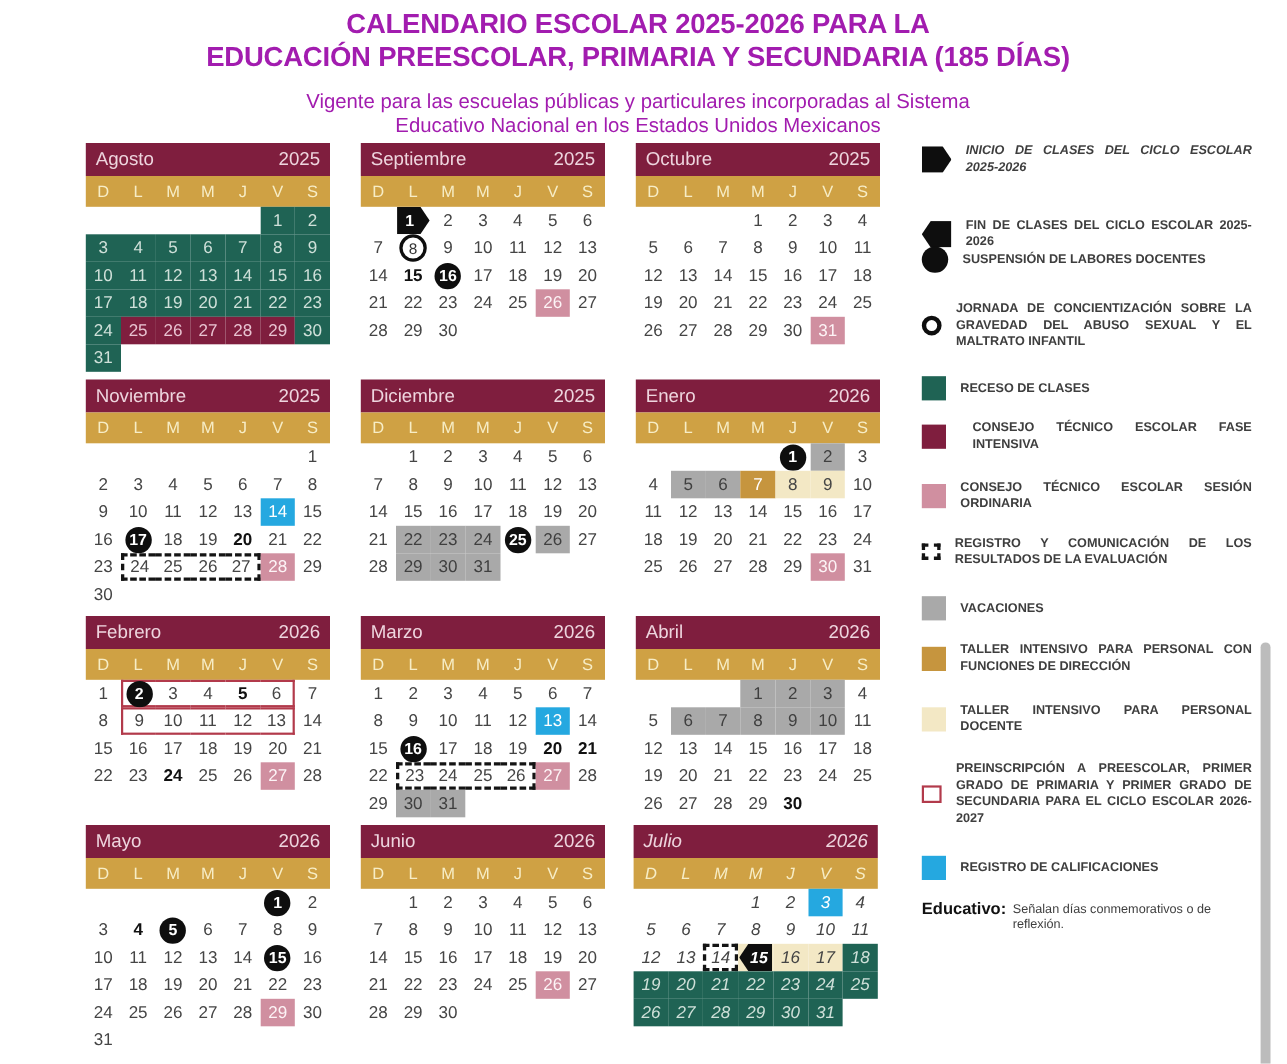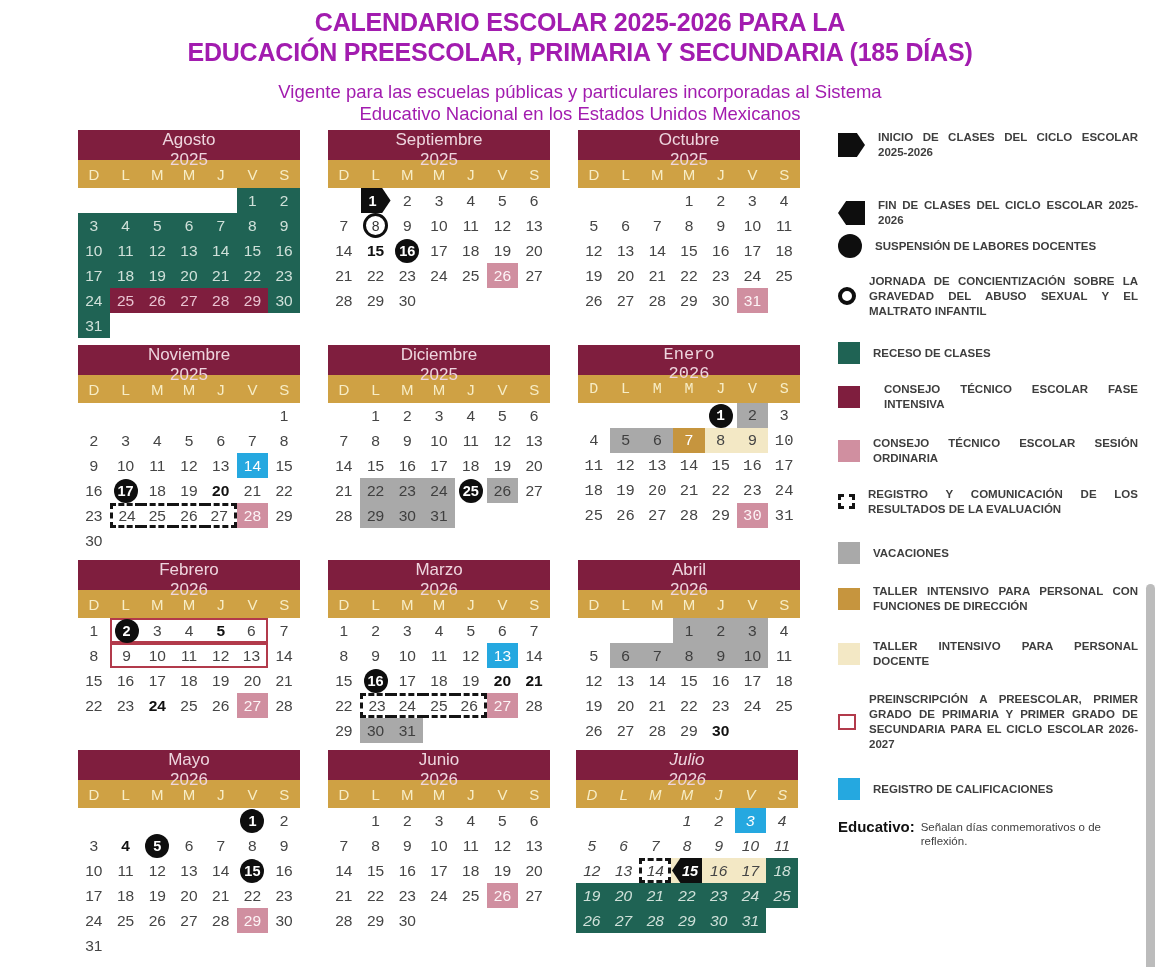--- a/index.html
+++ b/index.html
@@ -11,21 +11,21 @@
   .page-header { position:absolute; top:8px; left:0; width:1160px; text-align:center; color:#a21caf; }
   .title-line { font-size:25px; font-weight:600; line-height:1.18; letter-spacing:-0.2px; }
   .subtitle-line { font-size:18.5px; font-weight:500; line-height:1.2; }
   .subtitle-block { margin-top:14px; }
 
   
   .month { position:absolute; width:222px; }
   .m-header {
     height:30px; background:var(--c-maroon,#7f1e3e); color:#eed5de;
     display:flex; justify-content:space-between; align-items:center;
-    padding:0 9px; font-size:17px; box-sizing:border-box;flex-direction:column;
+    padding:0 9px; font-size:17px; box-sizing:border-box;
   }
   .m-week {
     height:28px; background:var(--c-gold,#cfa144); color:#f7edc6;
     display:grid; grid-template-columns:repeat(7,1fr); align-items:center;
     text-align:center; font-size:15px;
   }
   .m-days { display:grid; grid-template-columns:repeat(7,1fr); grid-auto-rows:25px; }
   .cell {
     display:flex; align-items:center; justify-content:center;
     font-size:15.5px; color:var(--c-day_text,#454545);
@@ -366,21 +366,21 @@
           <span class="shape shape-suspension">25</span>
         </div>
         <div class="cell mk-vacaciones">26</div>
         <div class="cell">27</div>
         <div class="cell">28</div>
         <div class="cell mk-vacaciones">29</div>
         <div class="cell mk-vacaciones">30</div>
         <div class="cell mk-vacaciones">31</div>
       </div>
     </div>
-    <div class="month" style="left: 578px; top: 345px; font-family: Liberation Mono, monospace;">
+    <div class="month" style="left: 578px; top: 345px;">
       <div class="m-header">
         <span>Enero</span>
         <span>2026</span>
       </div>
       <div class="m-week">
         <span>D</span>
         <span>L</span>
         <span>M</span>
         <span>M</span>
         <span>J</span>
@@ -730,29 +730,29 @@
         <div class="cell mk-receso">27</div>
         <div class="cell mk-receso">28</div>
         <div class="cell mk-receso">29</div>
         <div class="cell mk-receso">30</div>
         <div class="cell mk-receso">31</div>
       </div>
     </div>
   </div>
 
 <div id="legend">
-    <div class="lg-item" style="top: 130px;">
+    <div class="lg-item" style="top: 130px; font-style: italic;">
       <span class="lg-icon lg-inicio"></span>
       <span class="lg-label">INICIO DE CLASES DEL CICLO ESCOLAR 2025-2026</span>
     </div>
     <div class="lg-item" style="top: 198px;">
       <span class="lg-icon lg-fin"></span>
       <span class="lg-label">FIN DE CLASES DEL CICLO ESCOLAR 2025-2026</span>
     </div>
-    <div class="lg-item" style="top: 234px;">
+    <div class="lg-item" style="top: 224px;">
       <span class="lg-icon lg-suspension"></span>
       <span class="lg-label">SUSPENSIÓN DE LABORES DOCENTES</span>
     </div>
     <div class="lg-item" style="top: 274px;">
       <span class="lg-icon lg-jornada"></span>
       <span class="lg-label">JORNADA DE CONCIENTIZACIÓN SOBRE LA GRAVEDAD DEL ABUSO SEXUAL Y EL MALTRATO INFANTIL</span>
     </div>
     <div class="lg-item" style="top: 342px;">
       <span class="lg-icon lg-receso"></span>
       <span class="lg-label">RECESO DE CLASES</span>

